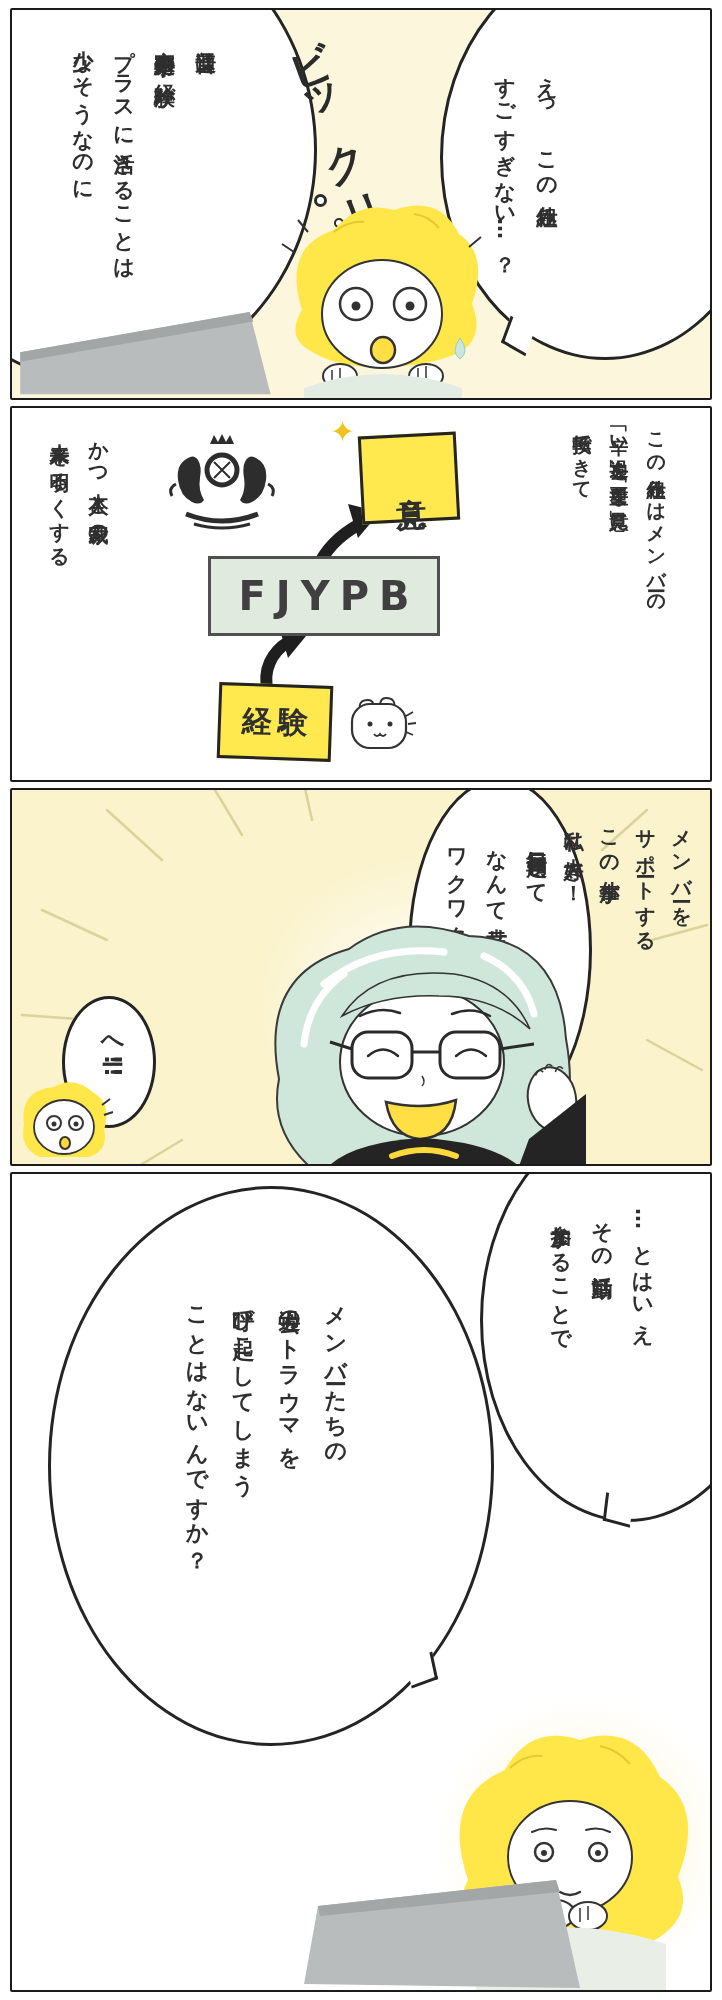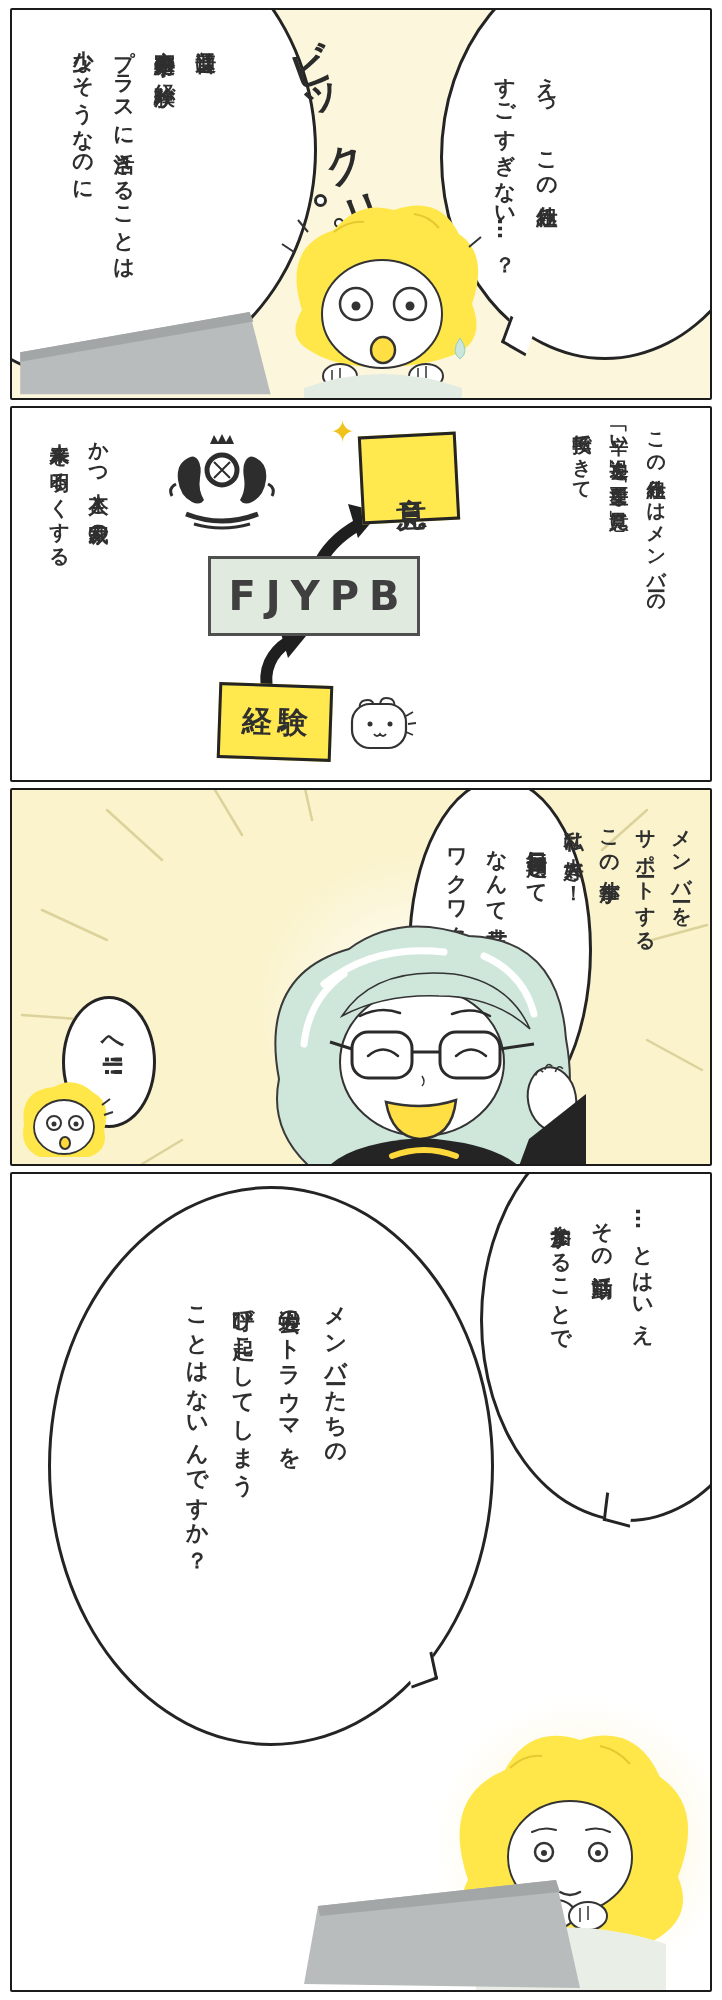--- a/index.html
+++ b/index.html
@@ -36,21 +36,21 @@
 
   
   .t-p2-right { left: 552px; top: 12px; font-size: 19px; line-height: 1.95; letter-spacing: 1px; }
   .t-p2-left  { left: 28px;  top: 20px; font-size: 20px; line-height: 1.95; }
   .crest-p2   { position: absolute; left: 146px; top: 22px; width: 120px; height: 102px; }
   .sparkle-p2 { position: absolute; left: 318px; top: 6px; font-size: 30px; color: #EFC31B; font-weight: 700; }
   .arrows-p2  { position: absolute; left: 0; top: 0; width: 698px; height: 372px; }
   .box { position: absolute; display: flex; align-items: center; justify-content: center;
          border: 3px solid #242424; }
   .box-iken   { left: 348px; top: 26px;  width: 98px;  height: 88px; background: #FFE94F; transform: rotate(-3deg); }
-  .box-fjypb  { left: 196px; top: 148px; width: 212px; height: 80px; background: #E0EADF; border-color: #4f4f4f; }
+  .box-fjypb  { left: 196px; top: 148px; width: 232px; height: 80px; background: #E0EADF; border-color: #4f4f4f; }
   .box-keiken { left: 206px; top: 276px; width: 114px; height: 76px; background: #FFE94F; transform: rotate(2deg); }
   .vlabel { writing-mode: vertical-rl; font-size: 30px; font-weight: 700; color: #2f2f2f; letter-spacing: 4px; }
   .hlabel { font-size: 30px; font-weight: 700; color: #2f2f2f; letter-spacing: 6px; padding-left: 6px; }
   .fjypb-label { font-size: 40px; font-weight: 700; letter-spacing: 10px; color: #3f3f3f; padding-left: 10px; }
   .animal-p2 { position: absolute; left: 332px; top: 286px; width: 72px; height: 64px; }
 
   
   .rays-p3 { position: absolute; left: 0; top: 0; width: 698px; height: 374px; }
   .glow-p3 { position: absolute; left: 240px; top: 60px; width: 340px; height: 310px;
              background: radial-gradient(ellipse at center, rgba(255,255,255,0.95) 0%, rgba(255,255,255,0) 70%); }

